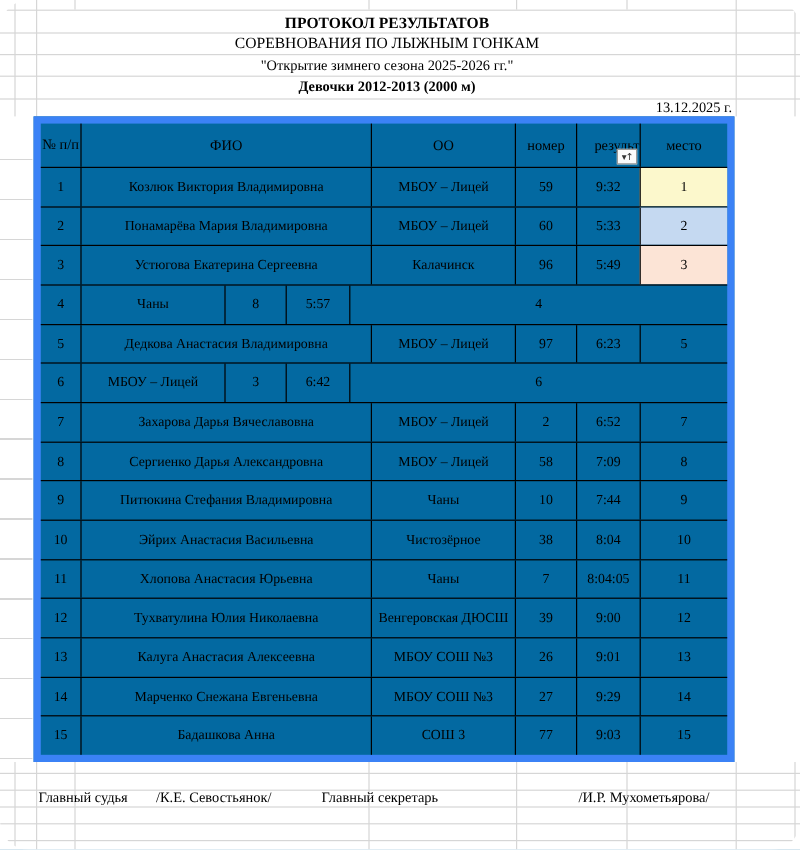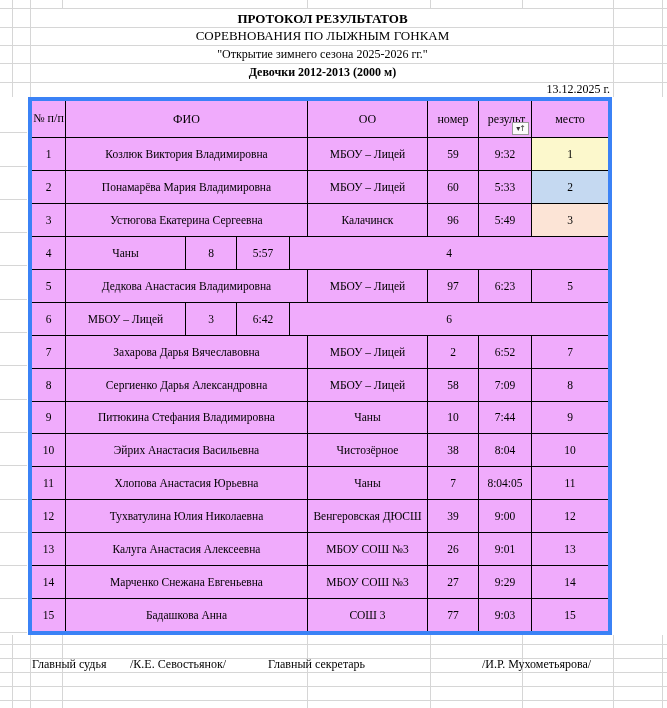--- a/index.html
+++ b/index.html
@@ -1,52 +1,52 @@
 <!DOCTYPE html>
 <html><head>
 <meta charset="utf-8">
 <style>
   html,body{margin:0;padding:0;background:#fff;}
   .page{position:relative;width:667px;height:708px;background:#ffffff;
-        font-family:"Liberation Serif",serif;color:#000;overflow:hidden;}
+        font-family:"Liberation Serif",serif;color:#000;overflow:hidden;border-radius:24px;}
 
   
   .gl{position:absolute;background:#d6d6d6;}
   .glh{height:1px;left:0;width:667px;}
   .glv{width:1px;}
   .lm-lines{position:absolute;left:0;top:100px;width:27px;height:535px;
     background:repeating-linear-gradient(to bottom,transparent 0,transparent 32.3px,#d6d6d6 32.3px,#d6d6d6 33.3px);}
 
   
   .titleline{position:absolute;left:0;width:645px;text-align:center;white-space:nowrap;}
   .t1{top:9px;height:19px;line-height:19px;font-size:13px;font-weight:bold;}
   .t2{top:27px;height:18px;line-height:18px;font-size:13px;}
   .t3{top:45px;height:18px;line-height:18px;font-size:12px;}
   .t4{top:63px;height:19px;line-height:19px;font-size:12px;font-weight:bold;}
   .venue{position:absolute;left:32px;top:81px;height:16px;line-height:16px;font-size:12px;white-space:nowrap;margin-top:45px;}
   .date{position:absolute;right:57px;top:81px;height:16px;line-height:16px;font-size:12px;white-space:nowrap;}
 
   
   .tbl{position:absolute;left:28px;top:97px;width:584px;height:538px;box-sizing:border-box;
-       border:4px solid #3b82f6;display:flex;flex-direction:column;background:#f0abfc;}
+       border:6px solid #3b82f6;display:flex;flex-direction:column;background:#0369a1;}
   .trow{display:flex;flex:1 1 auto;min-height:0;}
   .trow.thead{flex:0 0 36px;}
   .tbl > .trow:not(:first-child){border-top:1.5px solid #000;}
   .c{box-sizing:border-box;display:flex;align-items:center;justify-content:center;
      font-size:11.5px;overflow:hidden;white-space:nowrap;}
   .c:not(:first-child){border-left:1.5px solid #000;}
   .c1{flex:0 0 33px;}
   .c2{flex:0 0 242px;}
   .c3{flex:0 0 120px;}
   .c4{flex:0 0 51px;}
   .c5{flex:0 0 53px;position:relative;}
   .c6{flex:1 1 auto;}
   .thead .c{font-size:12px;}
   .thead .c1{white-space:normal;text-align:center;line-height:1.15;}
-  .thead .c5{justify-content:center;padding-left:3px;}
+  .thead .c5{justify-content:flex-end;padding-left:3px;}
   .sortbtn{position:absolute;right:2px;bottom:2px;width:17px;height:13px;box-sizing:border-box;
     border:1px solid #9a9a9a;background:#fbfbfb;display:flex;align-items:center;justify-content:center;
     font-size:8px;line-height:1;letter-spacing:-1px;color:#333;font-family:"DejaVu Sans",sans-serif;cursor:pointer;}
 
   
   .sig{position:absolute;top:657px;height:15px;line-height:15px;font-size:12px;white-space:nowrap;}
   .sig.judge-label{left:32px;}
   .sig.judge-name{left:130px;}
   .sig.secretary-label{left:268px;}
   .sig.secretary-name{left:482px;}

